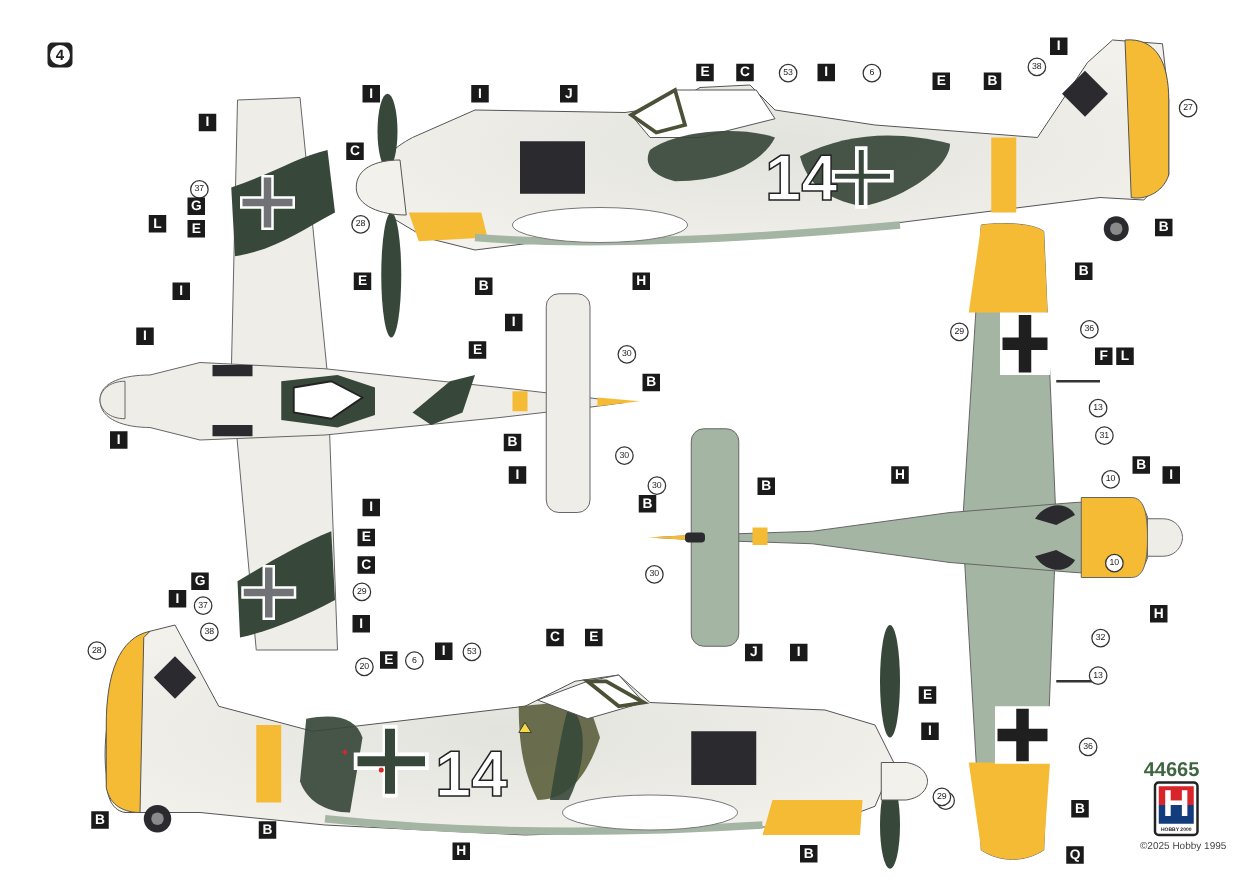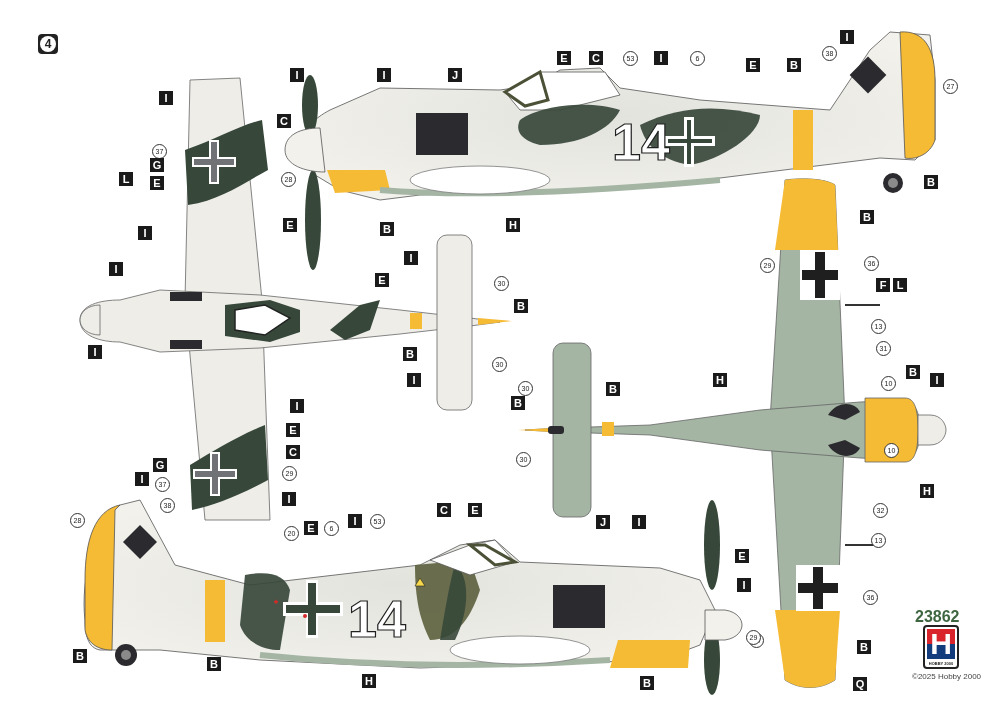--- a/index.html
+++ b/index.html
@@ -278,21 +278,21 @@
       <div class="tag" style="left: 632px; top: 515px;">I</div>
       <div class="tag" style="left: 735px; top: 549px;">E</div>
       <div class="tag" style="left: 737px; top: 578px;">I</div>
       <div class="num" style="left: 746px; top: 630px;">29</div>
       <div class="tag" style="left: 73px; top: 649px;">B</div>
       <div class="tag" style="left: 207px; top: 657px;">B</div>
       <div class="tag" style="left: 362px; top: 674px;">H</div>
       <div class="tag" style="left: 640px; top: 676px;">B</div>
     </div>
 
-  <div class="kit">23862</div>
+  <div class="kit">44665</div>
   <div class="logo">
     <div class="top"></div>
     <div class="bot"></div>
     <div class="h">H</div>
     <div class="txt">HOBBY 2000</div>
   </div>
-  <div class="copy">©2025 Hobby 2000</div>
+  <div class="copy">©2025 Hobby 1995</div>
 </div>
 
 </body></html>

